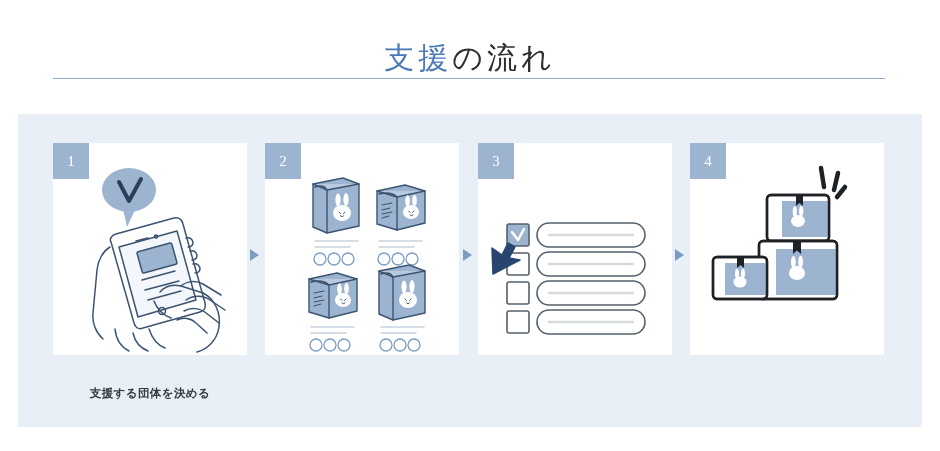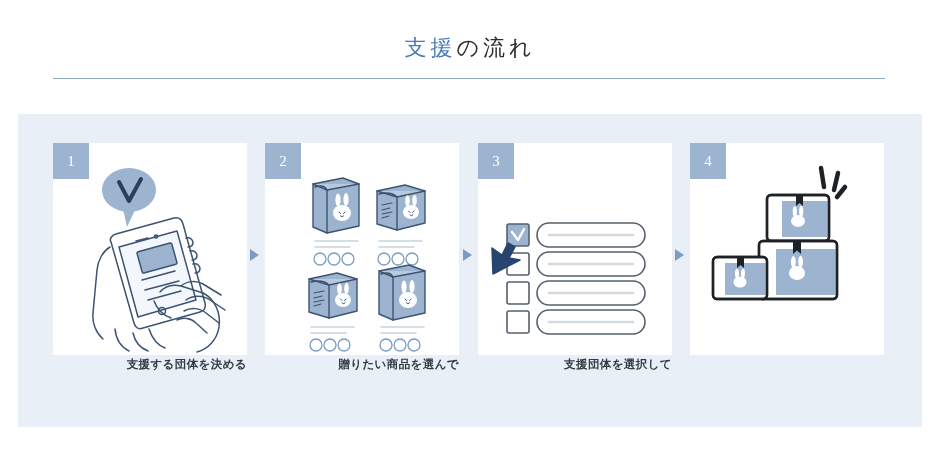--- a/index.html
+++ b/index.html
@@ -14,21 +14,21 @@
     overflow: hidden;
     position: relative;
   }
   
   .page-title {
     position: absolute;
     left: 0;
     top: 18px;
     width: 940px;
     text-align: center;
-    font-size: 22px;
+    font-size: 30px;
     letter-spacing: 4px;
     font-weight: 400;
     color: #2b2f33;
     white-space: nowrap;
     font-family: Liberation Mono, monospace;
   }
   .page-title .accent { color: #4a7ab8; }
   .title-rule {
     position: absolute;
     left: 53px;
@@ -84,23 +84,23 @@
     font-family: "Liberation Serif", "DejaVu Serif", serif;
   }
   .step-art {
     position: absolute;
     left: 0;
     top: 0;
     width: 194px;
     height: 212px;
   }
   .step-caption {
-    margin-top: 0;
+    margin-top: 29px;
     width: 194px;
-    text-align: right;
+    text-align: center;
     font-size: 11.5px;
     line-height: 19px;
     color: #333a42;
     font-weight: 700;
     letter-spacing: 0.4px;
   }
   
   .connector {
     position: absolute;
     top: 135px;
@@ -295,21 +295,20 @@
             <g stroke="#7d9cc4" stroke-width="1.3" fill="none">
               <circle cx="121" cy="202" r="6"></circle>
                 <circle cx="135" cy="202" r="6"></circle>
                 <circle cx="149" cy="202" r="6"></circle>
             </g>
           </g>
         </svg>
         <div class="step-badge">2</div>
       </div>
       <div class="step-caption">
-        <div>贈りたい商品を選んで</div>
       </div>
     </div>
 
     <div class="connector conn-2"></div>
 
     <div class="step step-3">
       <div class="step-card">
         <svg class="step-art" viewBox="0 0 194 212">
 
           <rect x="29" y="81" width="22" height="22" rx="2" fill="#9db4d0" stroke="#55606b" stroke-width="1.6"></rect>
@@ -329,21 +328,20 @@
           <rect x="59" y="167" width="108" height="24" rx="12" fill="#ffffff" stroke="#55606b" stroke-width="1.6"></rect>
           <path d="M71 179 L155 179" stroke="#d5dade" stroke-width="2.4" stroke-linecap="round"></path>
 
           <g>
             <path d="M15 131 L14 105 L24 112 L30 100 L37 104 L31 115 L42 117 Z" fill="#27456e" stroke="#27456e" stroke-width="1.5" stroke-linejoin="round"></path>
           </g>
         </svg>
         <div class="step-badge">3</div>
       </div>
       <div class="step-caption">
-        <div>支援団体を選択して</div>
       </div>
     </div>
 
     <div class="connector conn-3"></div>
 
     <div class="step step-4">
       <div class="step-card">
         <svg class="step-art" viewBox="0 0 194 212">
 
           <g stroke="#1e2226" stroke-width="4.5" stroke-linecap="round">

